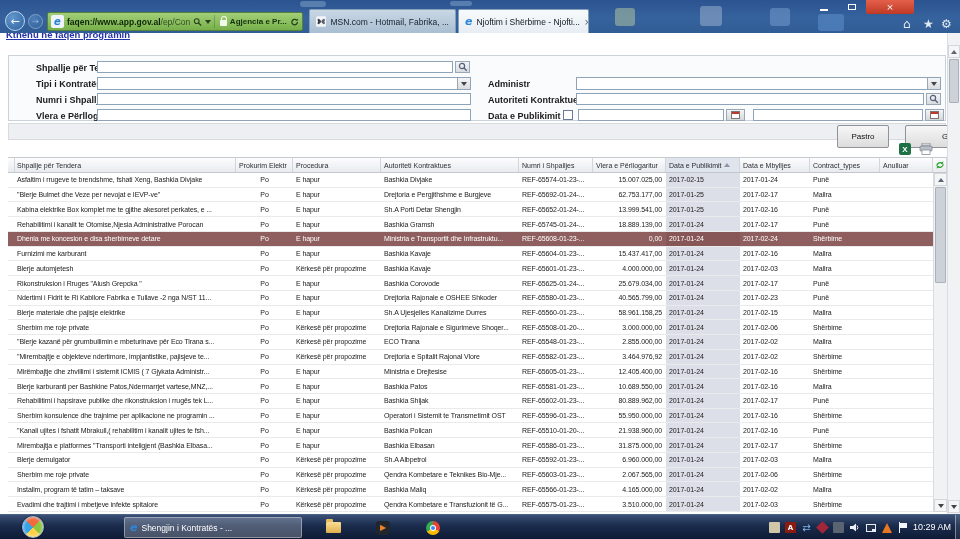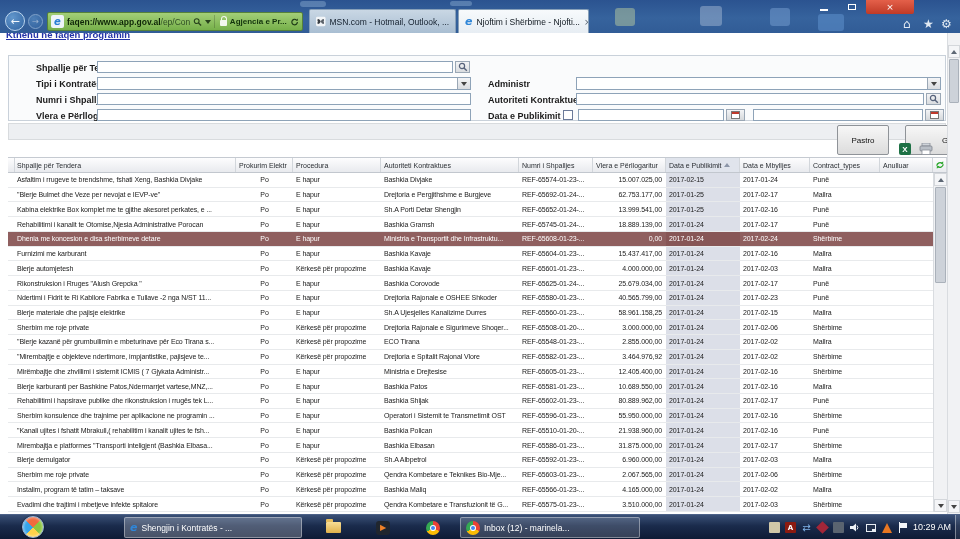--- a/index.html
+++ b/index.html
@@ -97,21 +97,21 @@
   #f-autoriteti { left:567px; top:37px; width:348px; }
   #mag2 { left:917px; top:37px; }
   #chk-data { left:554px; top:54px; }
   #f-date1 { left:569px; top:53px; width:146px; }
   #cal1 { left:717px; top:53px; }
   #f-date2 { left:744px; top:53px; width:170px; }
   #cal2 { left:916px; top:53px; }
 
   #toolbar { position:absolute; left:8px; top:90px; width:938px; height:17px;
     background:#edeff2; border:1px solid #d8dbde; }
-  .gbtn { position:absolute; top:1px; height:30px; background:linear-gradient(#f7f7f7,#dcdcdc);
+  .gbtn { position:absolute; top:1px; height:23px; background:linear-gradient(#f7f7f7,#dcdcdc);
     border:1px solid #8f9398; border-radius:2px; font-size:8px; color:#111;
     display:flex; align-items:center; justify-content:center; }
   #btn-pastro { left:828px; width:52px; }
   #btn-gjej { left:896px; width:48px;padding-left:40px; }
 
   #export-row { position:absolute; left:8px; top:109px; width:938px; height:14px; }
   #excel-icon { position:absolute; left:891px; top:1px; width:12px; height:12px; background:#1e7145;
     border-radius:2px; color:#fff; font-size:8px; font-weight:bold; display:flex; align-items:center; justify-content:center; }
   #printer-icon { position:absolute; left:911px; top:1px; }
 
@@ -240,21 +240,21 @@
           <path d="M8.5 1.2v2.4H6.1z" fill="#1f3d17"></path>
         </svg>
     </div>
 
     <div class="tab" id="tab-msn">
       <svg width="11" height="11" viewBox="0 0 10 10">
           <rect x="0" y="0" width="10" height="10" rx="1.5" fill="#f2f5f8"></rect>
           <path d="M5 5 C3 1,0.4 2,2 5 C0.4 8,3 9,5 5" fill="#3a3f45"></path>
           <path d="M5 5 C7 1,9.6 2,8 5 C9.6 8,7 9,5 5" fill="#5a6169"></path>
         </svg>
-      <span>MSN.com - Hotmail, Outlook, ...</span>
+      <span>MSN.com - Hotmail, Fabrika, ...</span>
     </div>
     <div class="tab" id="tab-active">
       <span class="ie-e">e</span>
       <span>Njoftim i Shërbime - Njofti...</span>
       <span class="tab-close">×</span>
     </div>
 
     <span class="chrome-ico" id="ico-home">⌂</span>
     <span class="chrome-ico" id="ico-star">★</span>
     <span class="chrome-ico" id="ico-gear">⚙</span>
@@ -704,24 +704,20 @@
     </div>
     <div class="task-ico" id="task-folder">
         <span class="folder-glyph"></span>
       </div>
     <div class="task-ico" id="task-media">
         <span class="media-glyph">▶</span>
       </div>
     <div class="task-ico" id="task-chrome">
         <span class="chrome-glyph"></span>
       </div>
-    <div class="task-btn" id="task-inbox">
-      <span class="chrome-glyph" style="flex:none;"></span>
-      <span>Inbox (12) - marinela...</span>
-    </div>
     <div id="tray">
       <span class="tray-ico ti-app"></span>
       <span class="tray-ico ti-adobe">A</span>
       <span class="tray-ico ti-sync">⇄</span>
       <span class="tray-ico">
           <span class="ti-shield"></span>
         </span>
       <span class="tray-ico ti-misc"></span>
       <span class="tray-ico">
           <svg width="11" height="11" viewBox="0 0 11 11">

